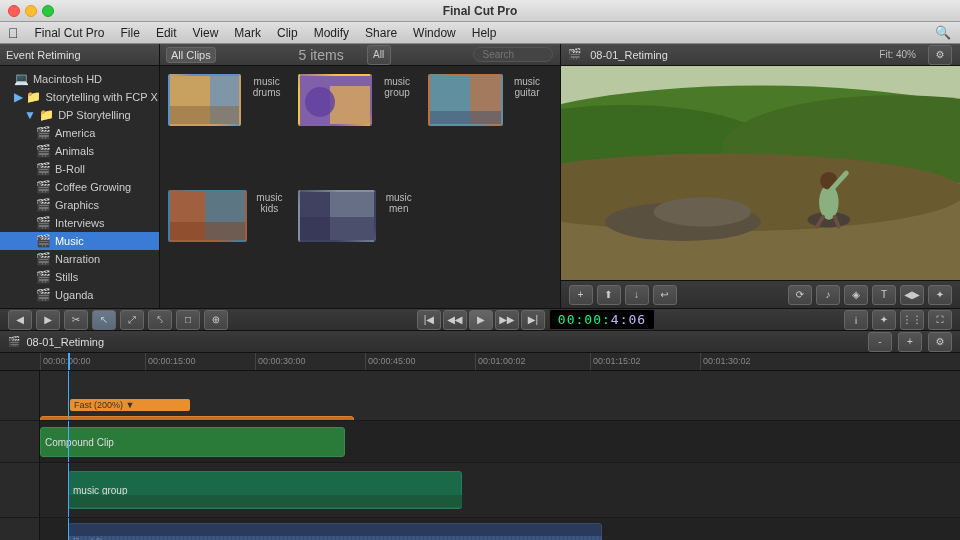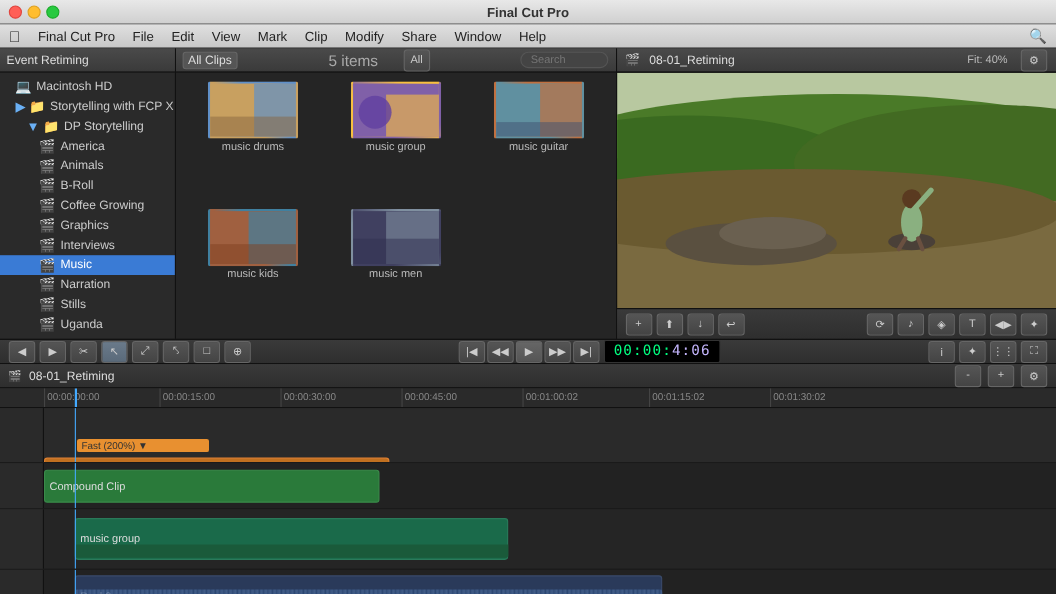--- a/index.html
+++ b/index.html
@@ -35,21 +35,21 @@
     .tree-indent-3 { padding-left: 36px; }
     .tree-icon { margin-right: 4px; font-size: 12px; }
     .folder-icon { color: #6ab0f5; }
     .film-icon { color: #e8a040; }
 
     
     .browser-header { height: 22px; background: linear-gradient(to bottom, #4a4a4a, #3a3a3a); display: flex; align-items: center; padding: 0 6px; gap: 23px; border-bottom: 1px solid #111; }
     .clips-dropdown { background: #555; color: #ddd; border: 1px solid #666; border-radius: 3px; padding: 1px 4px; font-size: 11px; cursor: pointer; }
     .search-box { background: #444; border: 1px solid #555; border-radius: 10px; padding: 1px 8px; font-size: 10px; color: #aaa; width: 80px; margin-left: auto; }
     .clip-grid { display: grid; grid-template-columns: repeat(3, 1fr); gap: 6px; padding: 8px; overflow-y: auto; flex: 1; }
-    .clip-thumb { display: flex; flex-direction: column; align-items: center; cursor: pointer; }
+    .clip-thumb { display: flex; cursor: pointer; }
     .thumb-img { width: 82px; height: 52px; background: #333; border: 2px solid transparent; border-radius: 2px; overflow: hidden; position: relative; }
     .thumb-label { font-size: 10px; color: #bbb; margin-top: 2px; text-align: center; }
     
     .thumb-drums { background: linear-gradient(135deg, #c8a060 40%, #6090c8 60%); }
     .thumb-group { background: linear-gradient(135deg, #8060a8 30%, #f8c040 70%); }
     .thumb-guitar { background: linear-gradient(135deg, #6090a0 40%, #c07040 60%); }
     .thumb-kids { background: linear-gradient(135deg, #a06040 40%, #4080a0 60%); }
     .thumb-men { background: linear-gradient(135deg, #404060 30%, #8090a0 70%); }
 
     

